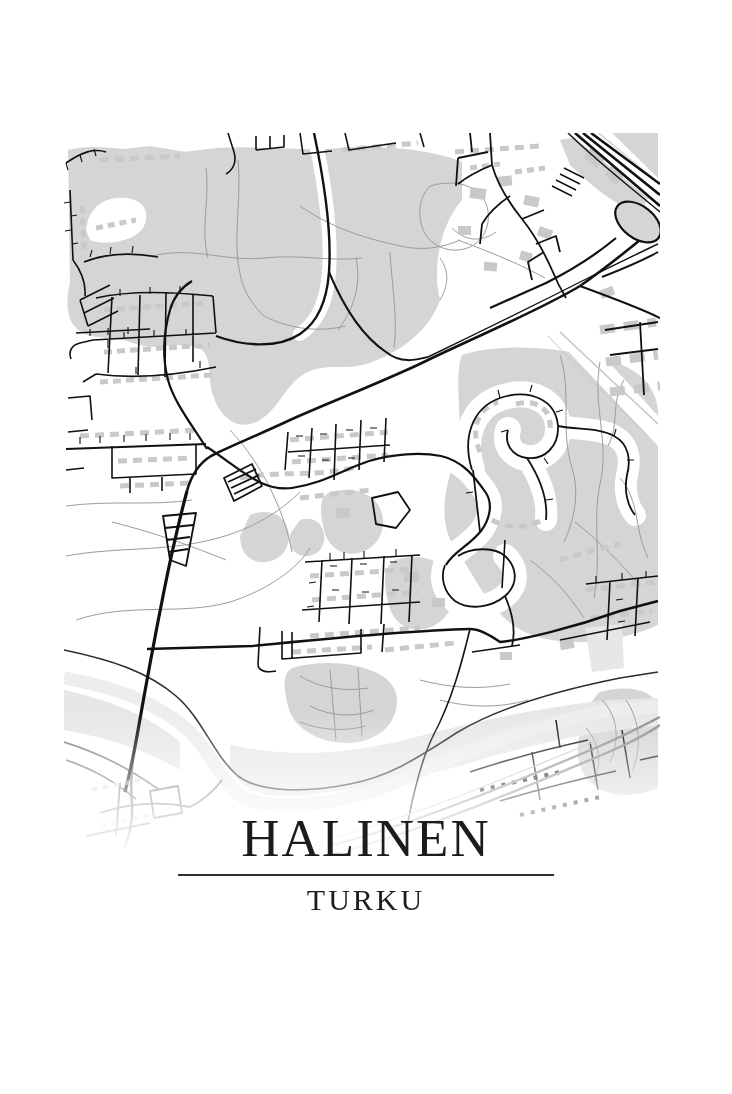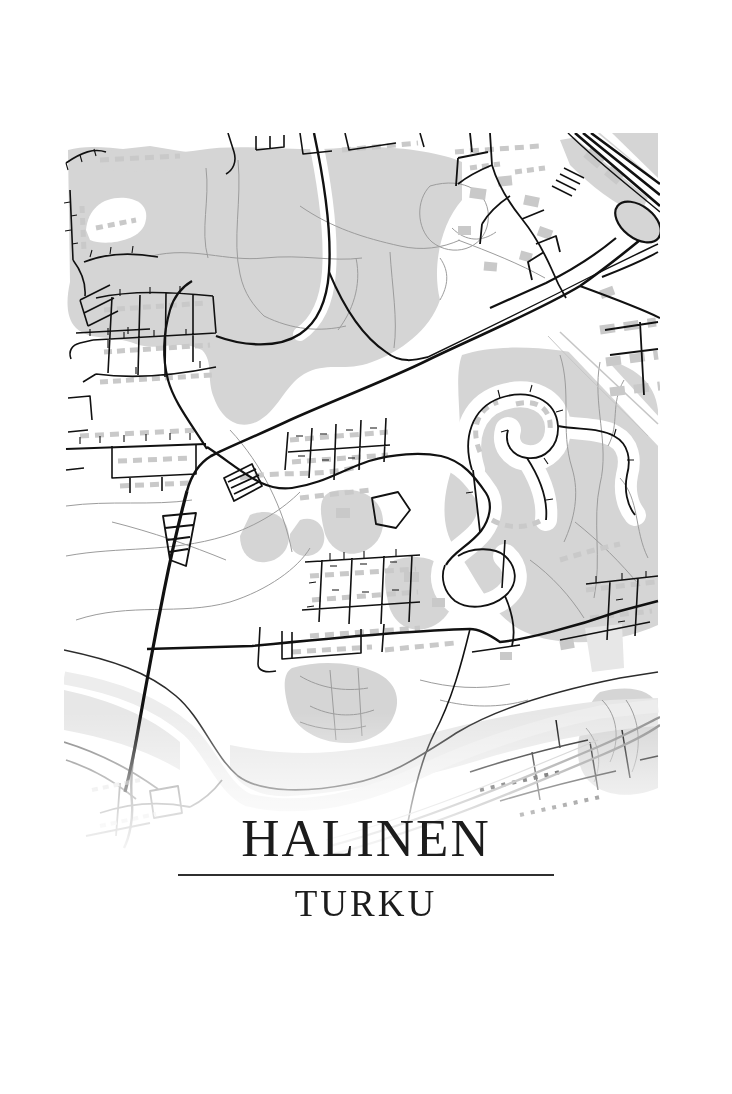--- a/index.html
+++ b/index.html
@@ -22,21 +22,21 @@
   .rv{fill:none;stroke:var(--c-river,#ededed);}
   .rr{fill:none;stroke:#2c2c2c;}
   
   .title-block{position:absolute;left:0;top:812px;width:732px;text-align:center;}
   .poster-title{
     font-size:53px;line-height:1;letter-spacing:2px;color:var(--c-text,#1c1c1c);
     font-weight:400;white-space:nowrap;
   }
   .title-rule{width:376px;height:2px;background:#2f2f2f;margin:9px auto 0 auto;}
   .poster-subtitle{
-    margin-top:9px;font-size:37px;line-height:1;letter-spacing:3px;
+    margin-top:9px;font-size:30px;line-height:1;letter-spacing:3px;
     color:var(--c-text,#1c1c1c);font-weight:400;white-space:nowrap;
   }
 </style>
 </head>
 <body>
 
 <div class="poster">
 
   <svg class="map-svg" viewBox="0 0 732 1094" xmlns="http://www.w3.org/2000/svg">
     <defs>

